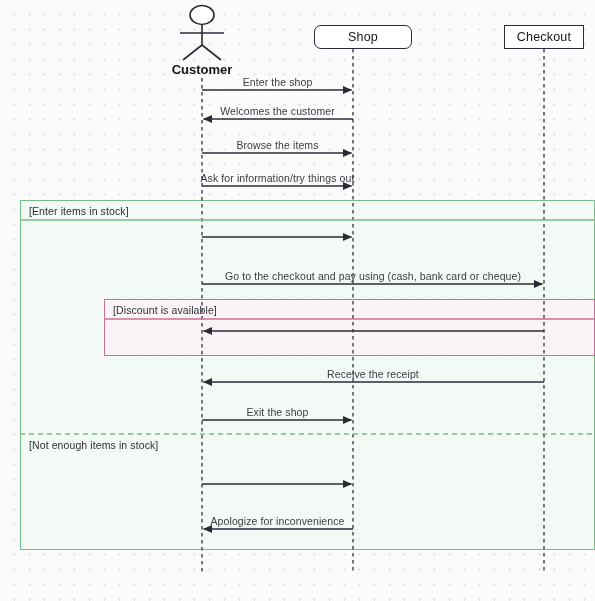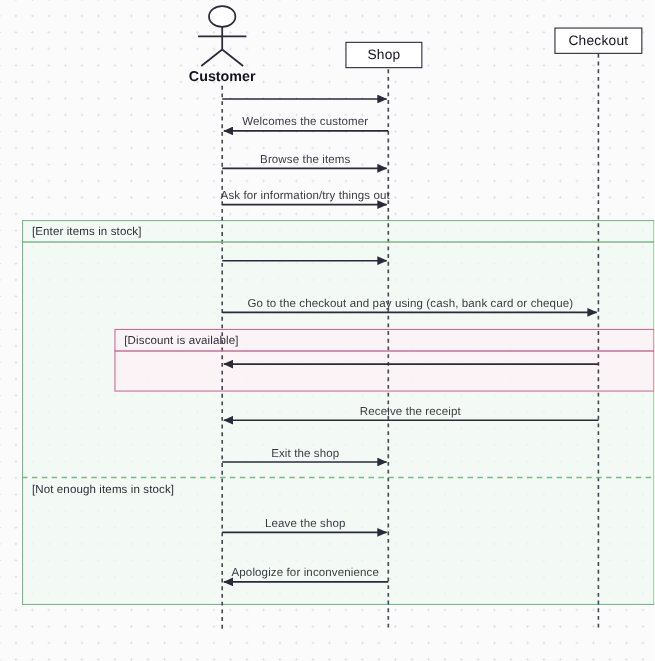--- a/index.html
+++ b/index.html
@@ -124,26 +124,26 @@
         <line x1="202" y1="237" x2="351.5" y2="237" stroke="#2b2b38" stroke-width="1.5" marker-end="url(#arrowR)"></line>
         <line x1="202" y1="284" x2="542.5" y2="284" stroke="#2b2b38" stroke-width="1.5" marker-end="url(#arrowR)"></line>
         <line x1="544" y1="331" x2="203.5" y2="331" stroke="#2b2b38" stroke-width="1.5" marker-end="url(#arrowL)"></line>
         <line x1="544" y1="382" x2="203.5" y2="382" stroke="#2b2b38" stroke-width="1.5" marker-end="url(#arrowL)"></line>
         <line x1="202" y1="420" x2="351.5" y2="420" stroke="#2b2b38" stroke-width="1.5" marker-end="url(#arrowR)"></line>
         <line x1="202" y1="484" x2="351.5" y2="484" stroke="#2b2b38" stroke-width="1.5" marker-end="url(#arrowR)"></line>
         <line x1="353" y1="529" x2="203.5" y2="529" stroke="#2b2b38" stroke-width="1.5" marker-end="url(#arrowL)"></line>
       </g>
   </svg>
 
-  <div class="obj-box" id="box-shop" style="left: 314px; top: 38px; width: 70px;">Shop</div>
+  <div class="obj-box" id="box-shop" style="left: 314px; top: 25px; width: 98px; border-radius: 7px;">Shop</div>
   <div class="obj-box" id="box-checkout" style="left: 504px; top: 25px; width: 80px;">Checkout</div>
   <div class="actor-label" id="lbl-customer" style="left: 152px; top: 62px; width: 100px;">Customer</div>
 
+  <div class="msg-label" id="lbl-m1" style="left: 117.5px; width: 320px; top: 76px;">Enter the shop</div>
   <div class="msg-label" id="lbl-m2" style="left: 117.5px; width: 320px; top: 105px;">Welcomes the customer</div>
   <div class="msg-label" id="lbl-m3" style="left: 117.5px; width: 320px; top: 139px;">Browse the items</div>
   <div class="msg-label" id="lbl-m4" style="left: 117.5px; width: 320px; top: 172px;">Ask for information/try things out</div>
   <div class="msg-label" id="lbl-m6" style="left: 213px; width: 320px; top: 270px;">Go to the checkout and pay using (cash, bank card or cheque)</div>
   <div class="msg-label" id="lbl-m8" style="left: 213px; width: 320px; top: 368px;">Receive the receipt</div>
   <div class="msg-label" id="lbl-m9" style="left: 117.5px; width: 320px; top: 406px;">Exit the shop</div>
-  <div class="msg-label" id="lbl-m10" style="left: 117.5px; width: 320px; top: 470px;">Leave the shop</div>
   <div class="msg-label" id="lbl-m11" style="left: 117.5px; width: 320px; top: 515px;">Apologize for inconvenience</div>
 
 </div>
 
 </body></html>

